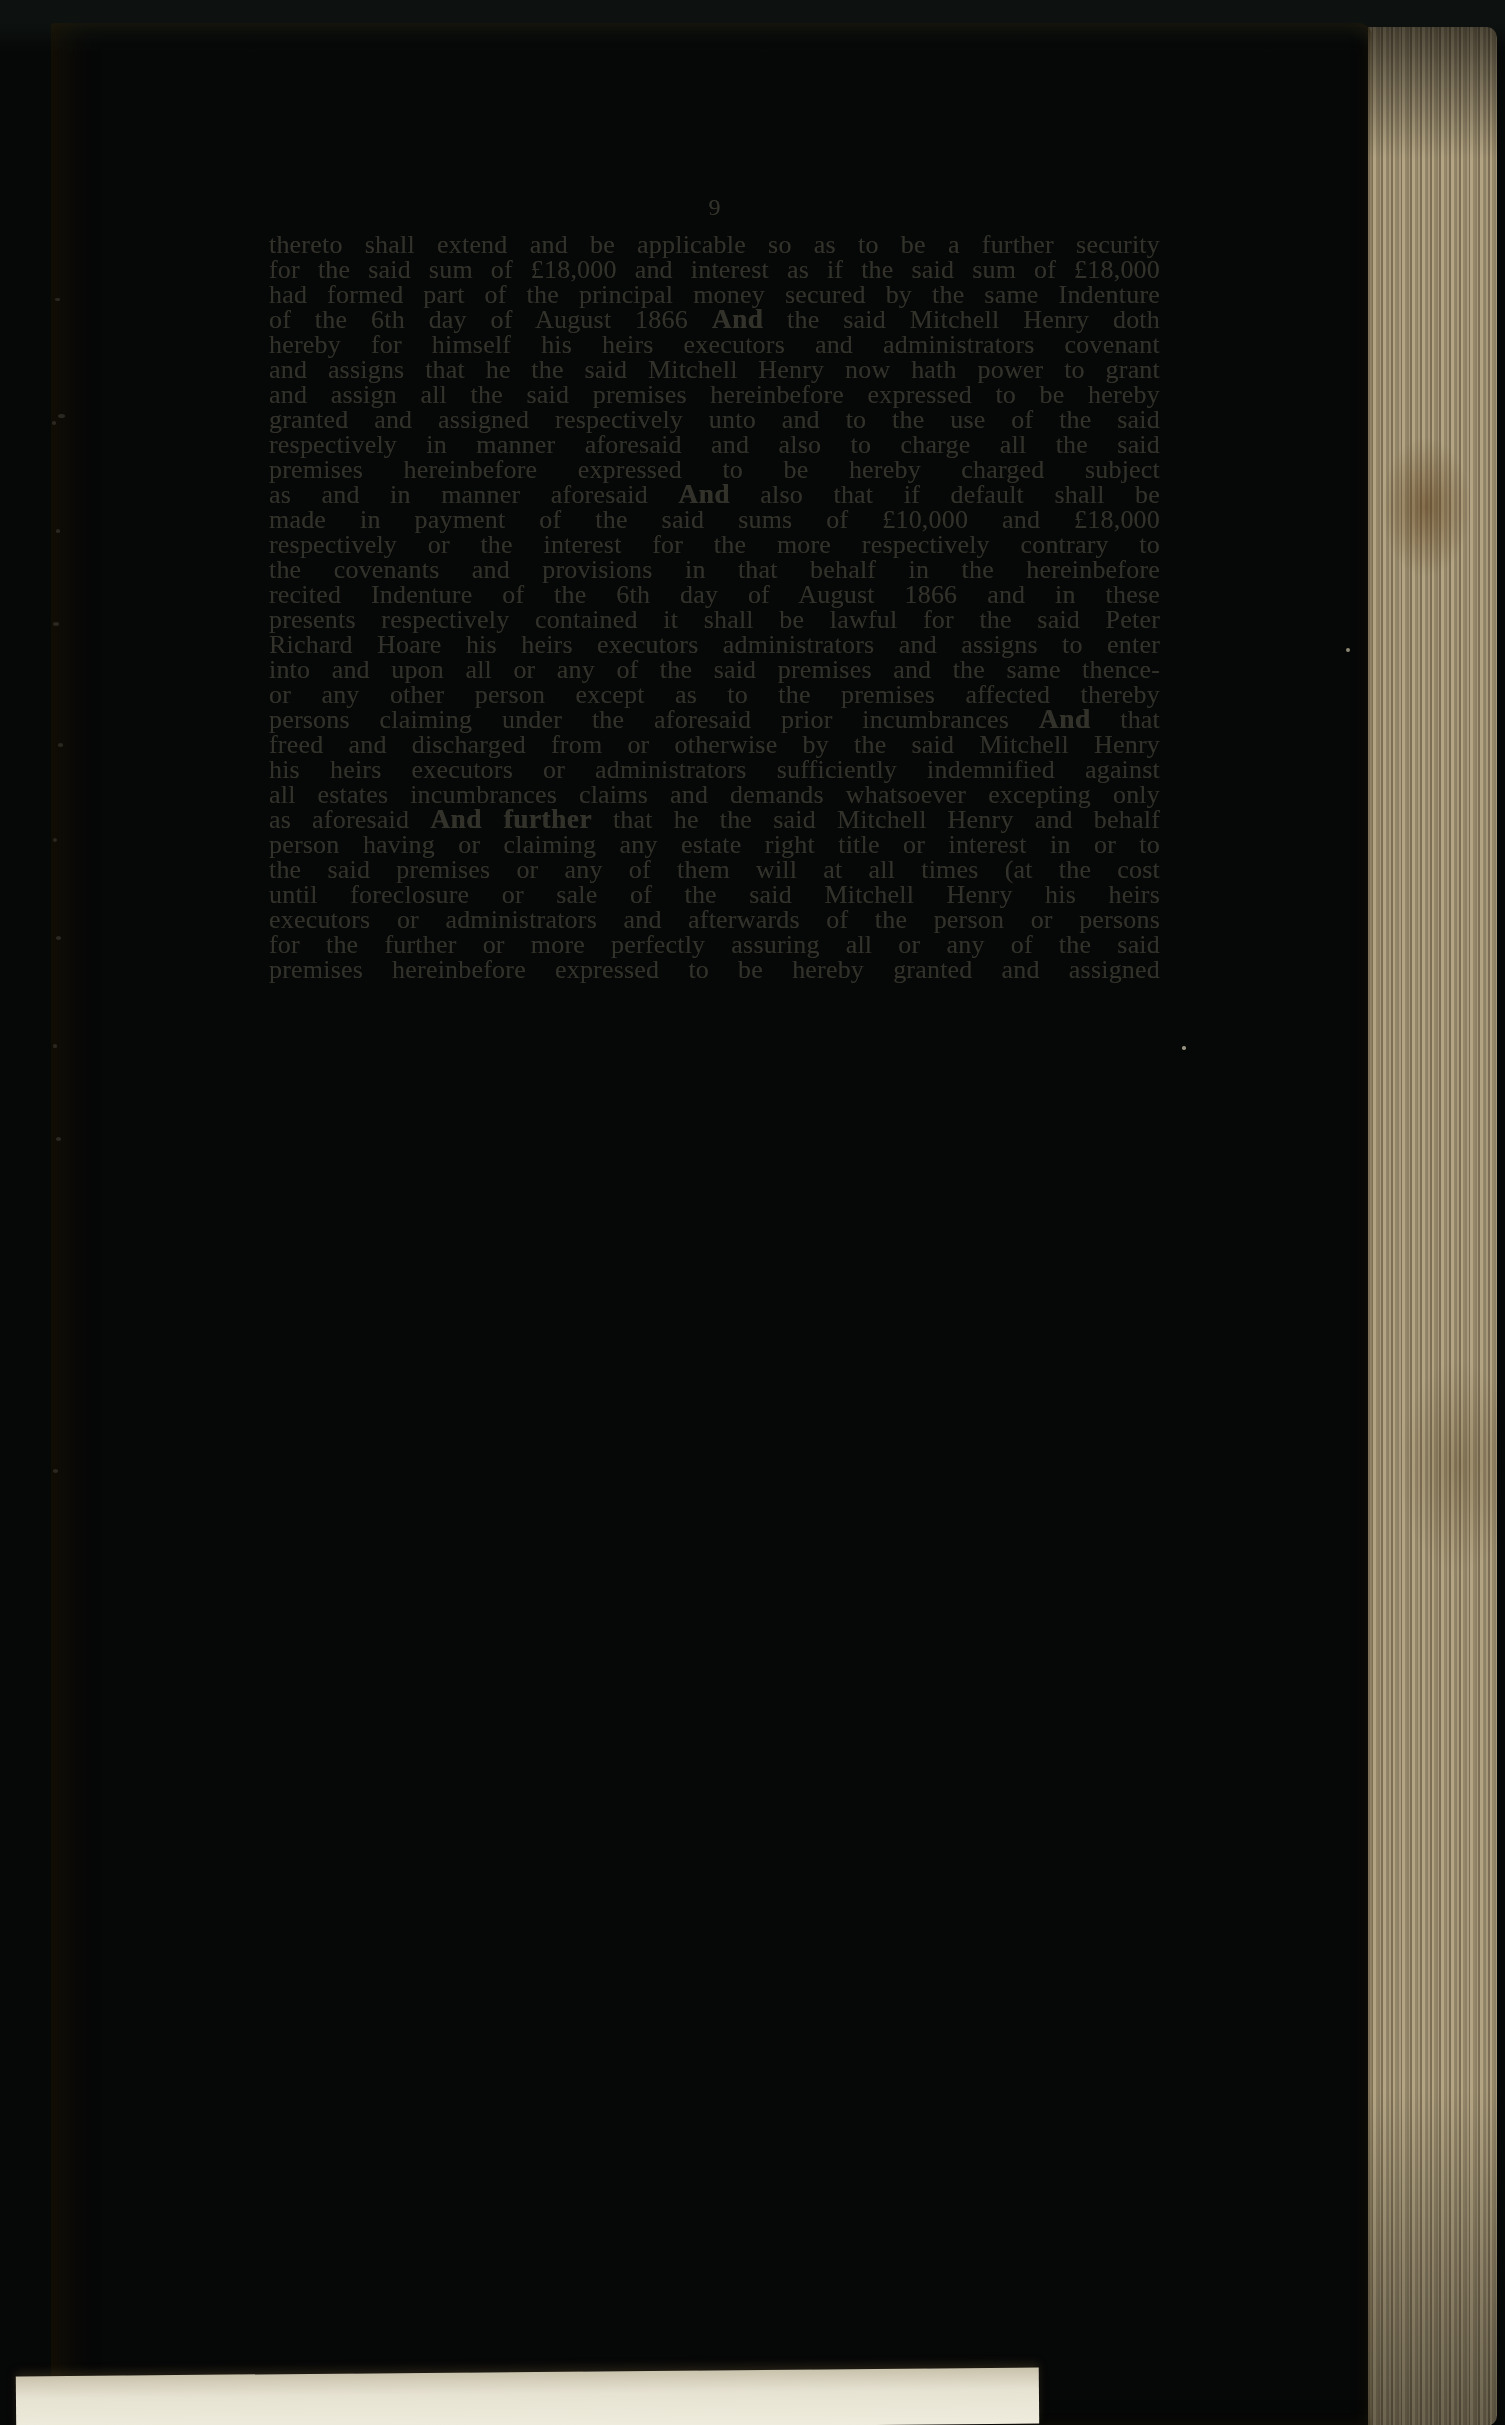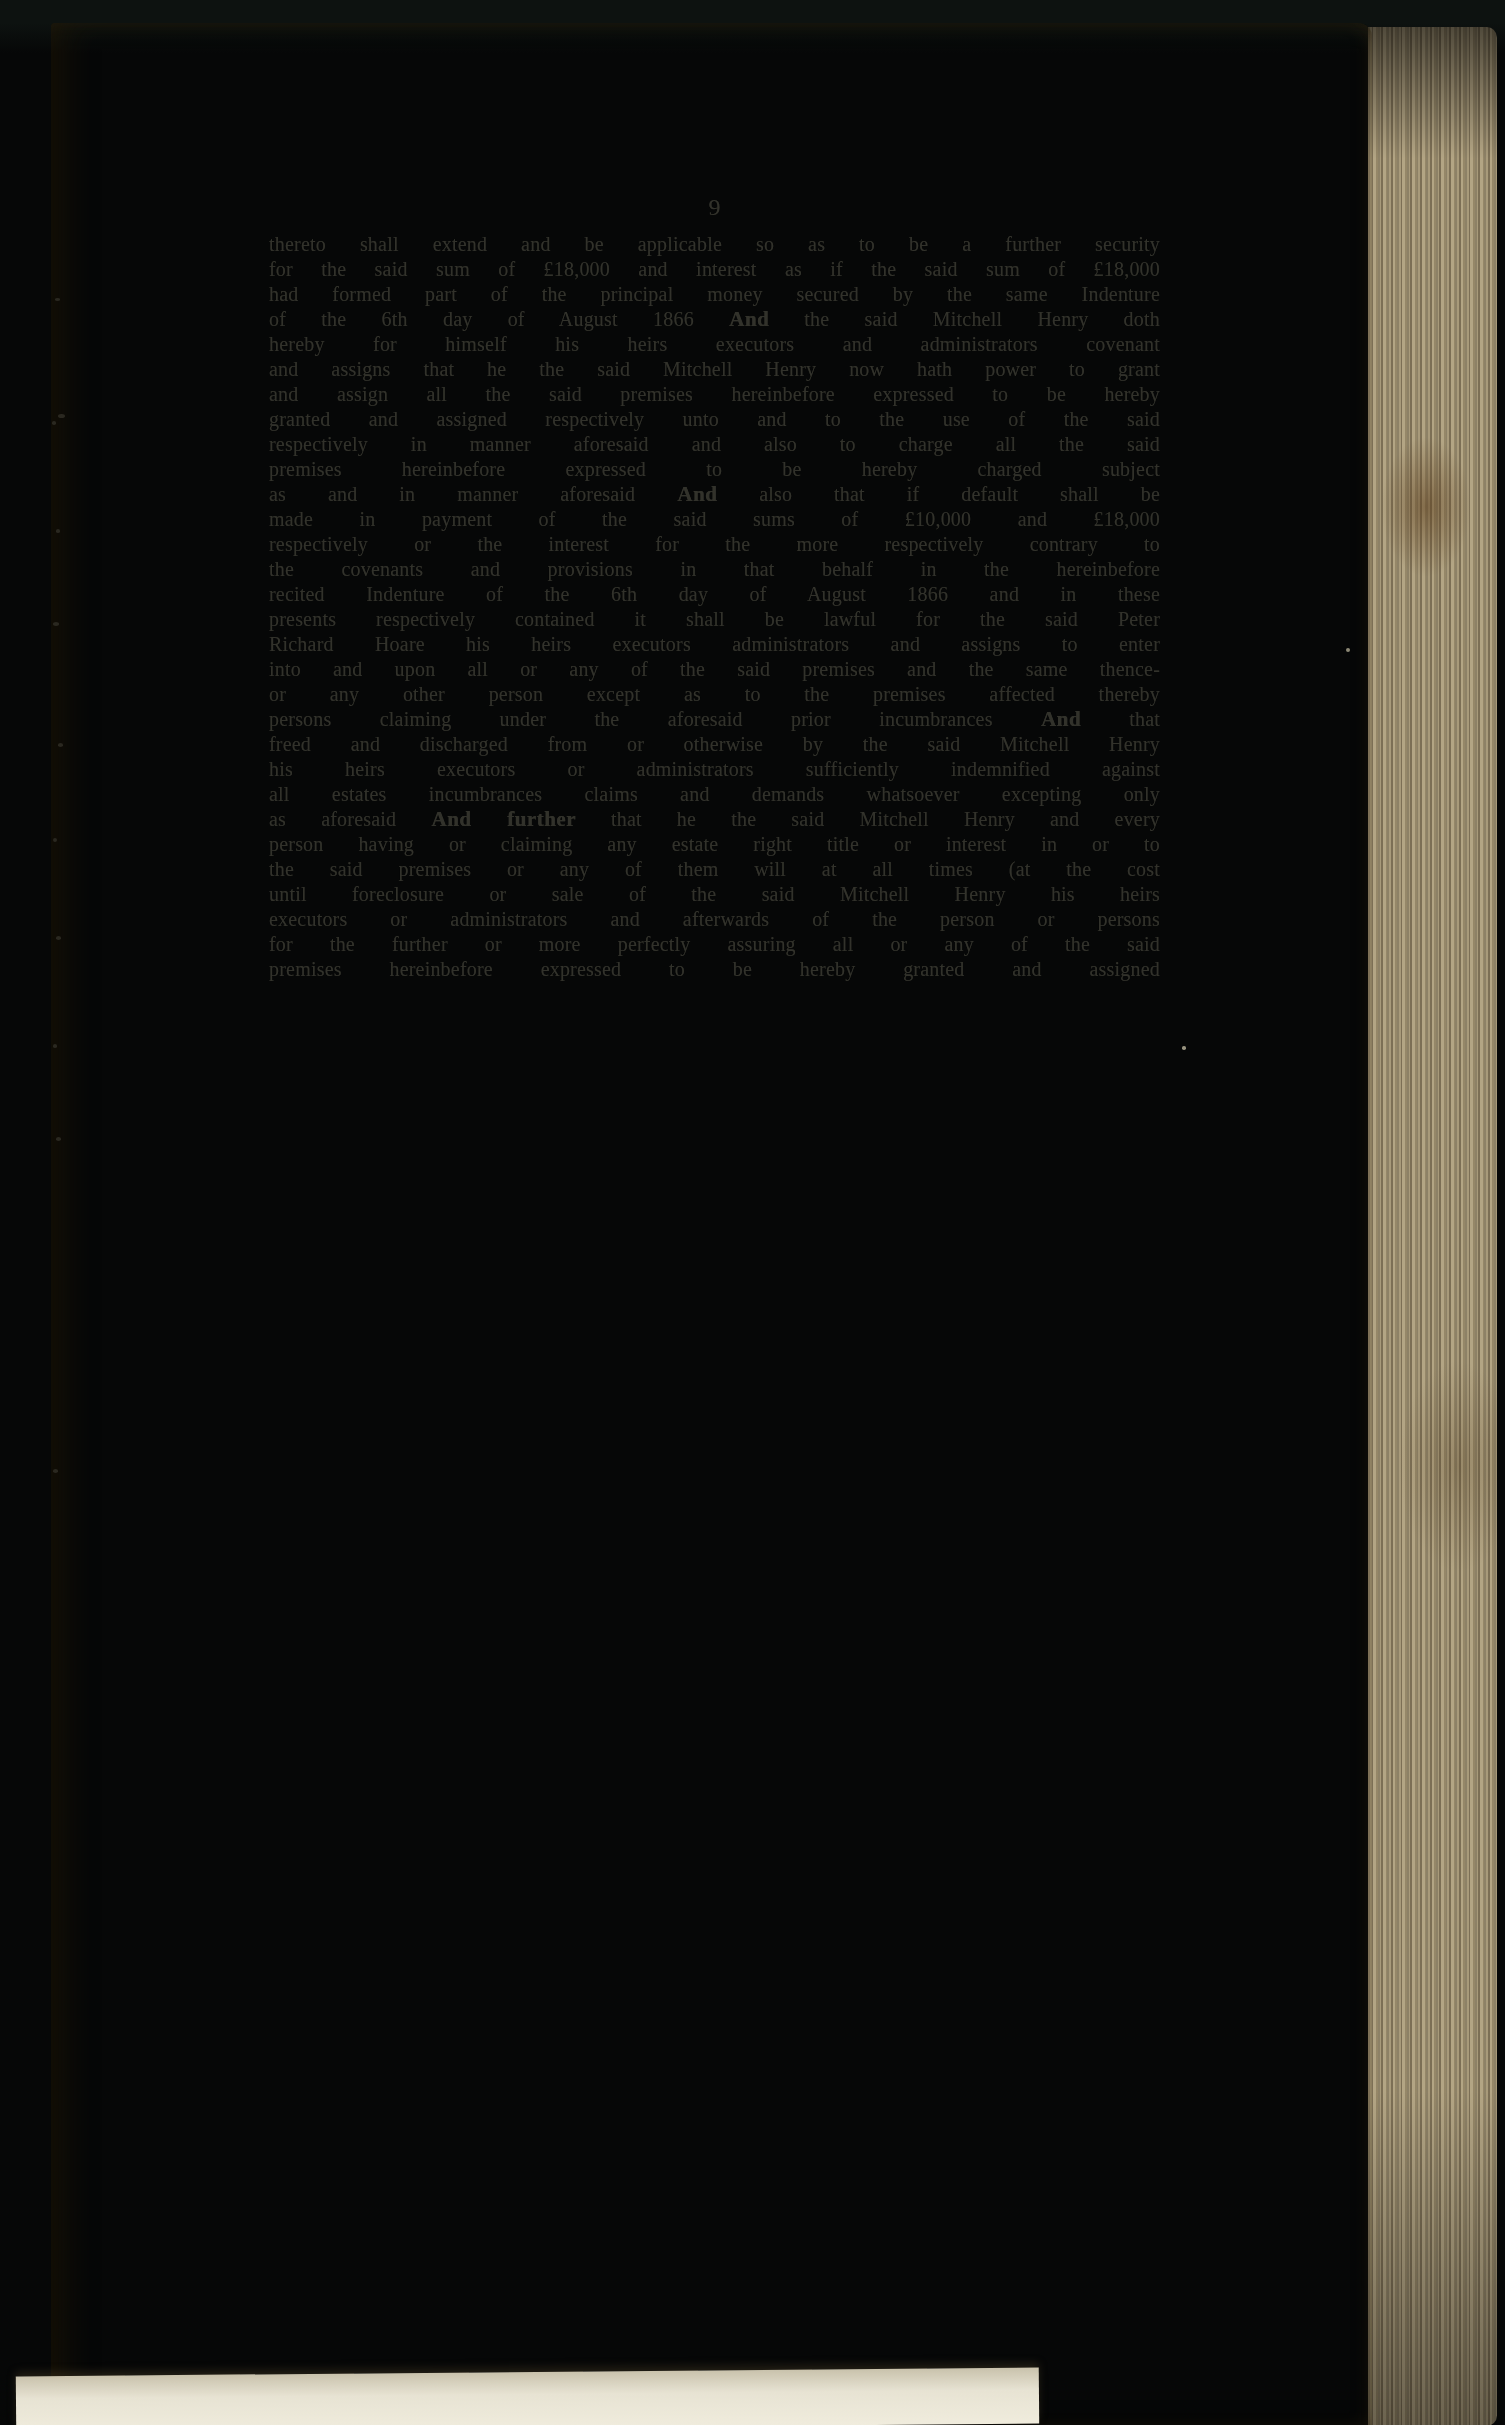--- a/index.html
+++ b/index.html
@@ -61,21 +61,21 @@
     font-size: 24px;
     color: #32322b;
     text-shadow: 0 0 0.5px rgba(50,50,44,.55);
   }
   .text-block {
     position: absolute;
     left: 218px;
     top: 209px;
     width: 891px;
     color: #32322b;
-    font-size: 20px;
+    font-size: 26px;
     line-height: 25px;
     letter-spacing: 0.2px;
     text-shadow: 0 0 0.5px rgba(50,50,44,.5);
   }
   .line {
     text-align: justify;
     text-align-last: justify;
   }
   .bl {
     font-weight: bold;
@@ -126,21 +126,21 @@
         <div class="line"><span>the covenants and provisions in that behalf in the hereinbefore</span></div>
         <div class="line"><span>recited Indenture of the 6th day of August 1866 and in these</span></div>
         <div class="line"><span>presents respectively contained it shall be lawful for the said Peter</span></div>
         <div class="line"><span>Richard Hoare his heirs executors administrators and assigns to enter</span></div>
         <div class="line"><span>into and upon all or any of the said premises and the same thence-</span></div>
         <div class="line"><span>or any other person except as to the premises affected thereby</span></div>
         <div class="line"><span>persons claiming under the aforesaid prior incumbrances </span><span class="bl">And</span><span> that</span></div>
         <div class="line"><span>freed and discharged from or otherwise by the said Mitchell Henry</span></div>
         <div class="line"><span>his heirs executors or administrators sufficiently indemnified against</span></div>
         <div class="line"><span>all estates incumbrances claims and demands whatsoever excepting only</span></div>
-        <div class="line"><span>as aforesaid </span><span class="bl">And further</span><span> that he the said Mitchell Henry and every</span></div>
+        <div class="line"><span>as aforesaid </span><span class="bl">And further</span><span> that he the said Mitchell Henry and behalf</span></div>
         <div class="line"><span>person having or claiming any estate right title or interest in or to</span></div>
         <div class="line"><span>the said premises or any of them will at all times (at the cost</span></div>
         <div class="line"><span>until foreclosure or sale of the said Mitchell Henry his heirs</span></div>
         <div class="line"><span>executors or administrators and afterwards of the person or persons</span></div>
         <div class="line"><span>for the further or more perfectly assuring all or any of the said</span></div>
         <div class="line"><span>premises hereinbefore expressed to be hereby granted and assigned</span></div>
       </div>
   </div>
 
   <div class="under-page"></div>

